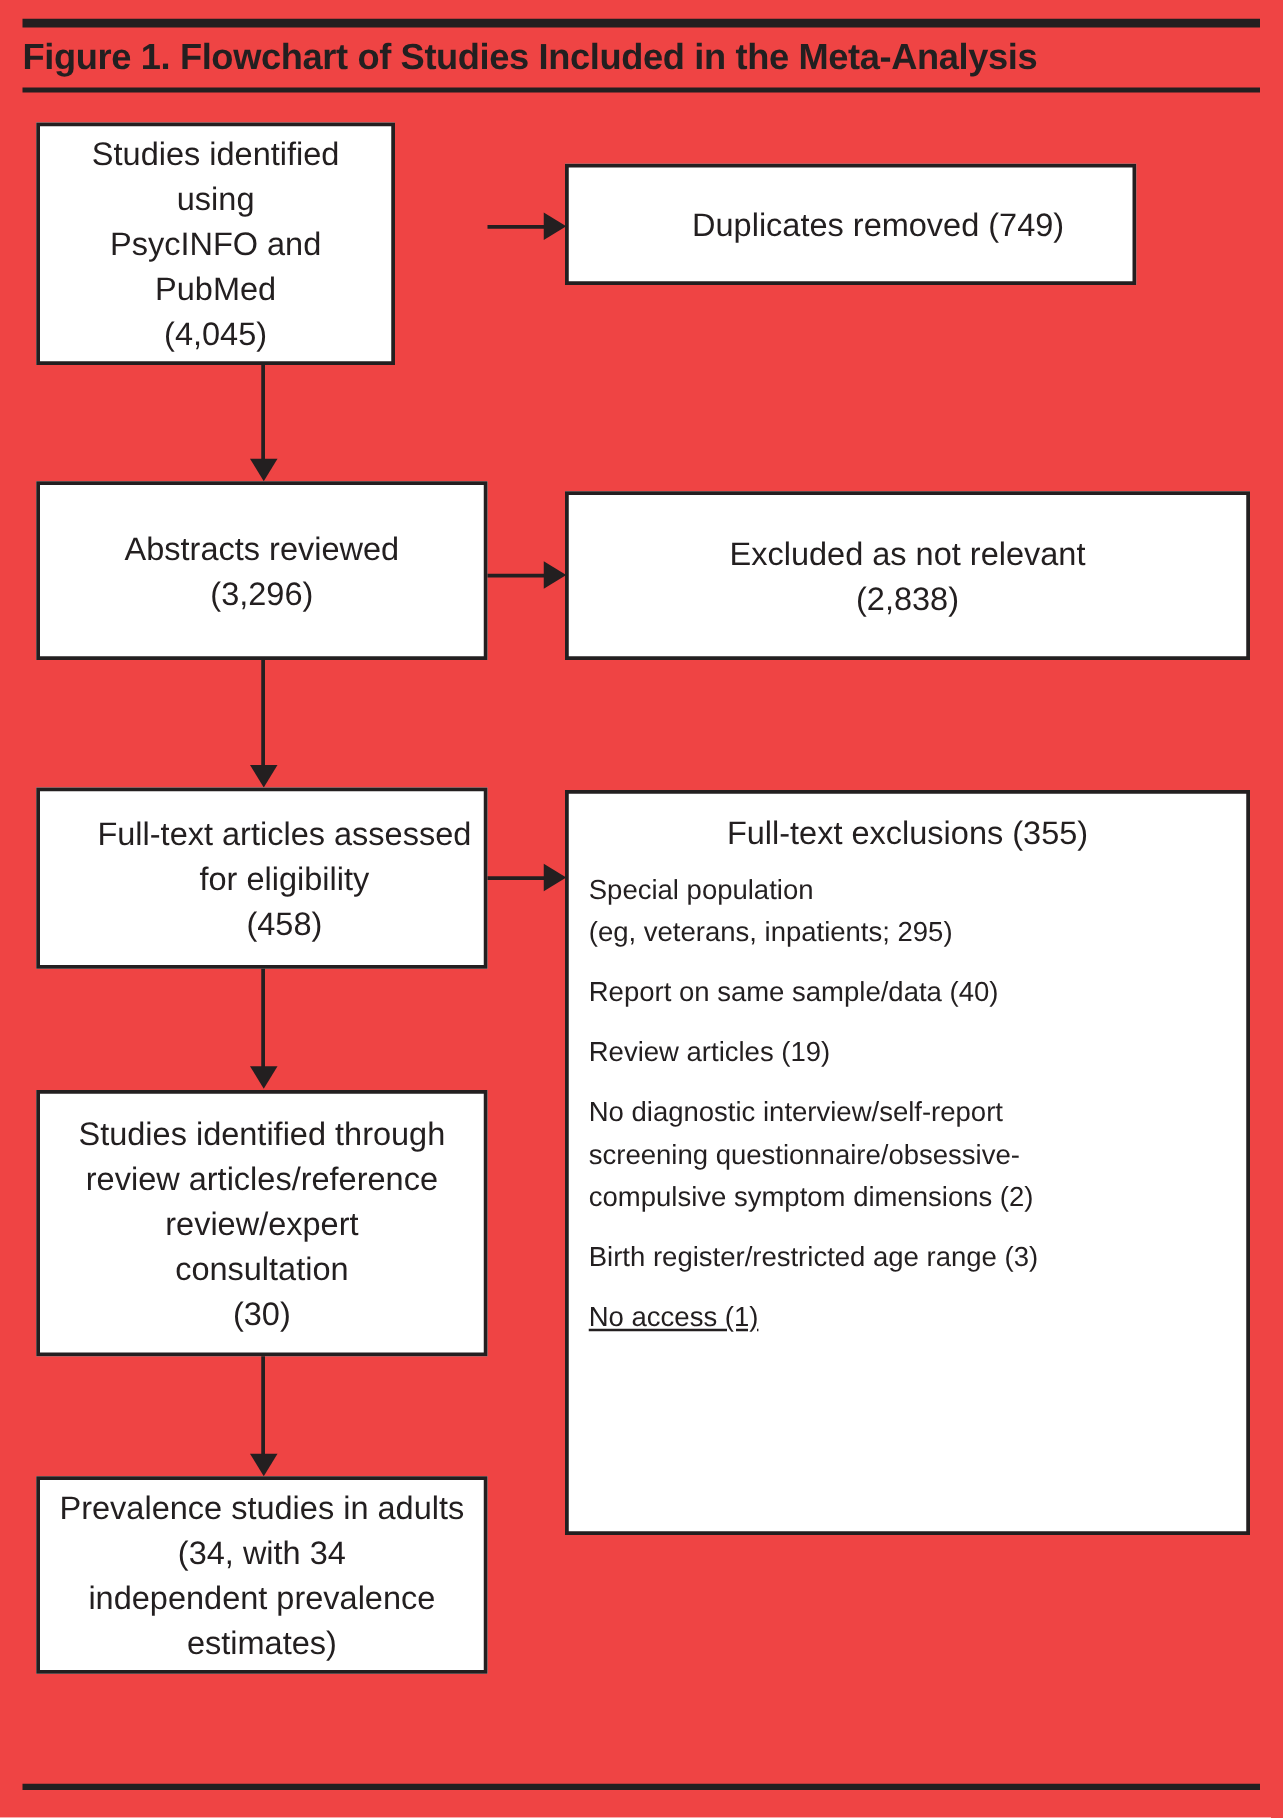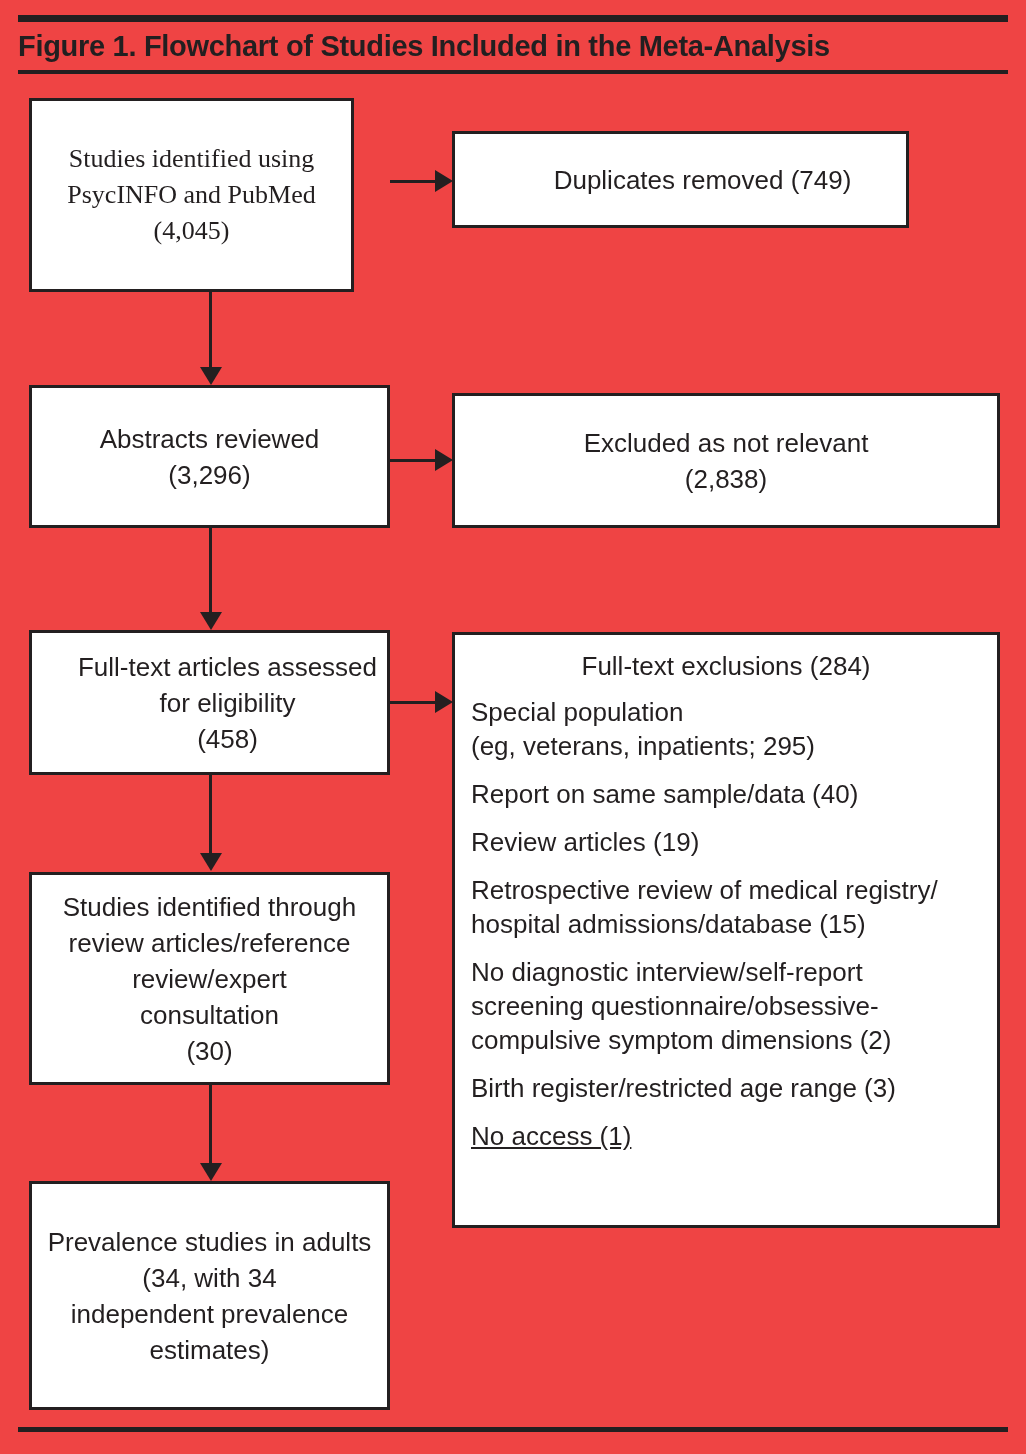--- a/index.html
+++ b/index.html
@@ -87,21 +87,21 @@
   }
   .panel-heading {
     text-align: center;
     font-size: 26px;
     line-height: 34px;
     color: #231f20;
     margin-bottom: 12px;
   }
   .panel-item {
     text-align: left;
-    font-size: 26px;
+    font-size: 22px;
     line-height: 34px;
     color: #231f20;
     margin-bottom: 14px;
     white-space: pre-line;
   }
   .panel-item:last-child { margin-bottom: 0; text-decoration: underline; }
 
   
   .v-line {
     position: absolute;
@@ -132,21 +132,21 @@
 </style>
 </head>
 <body>
 
 <div id="page">
 
   <div class="top-rule"></div>
   <div class="fig-title">Figure 1. Flowchart of Studies Included in the Meta-Analysis</div>
   <div class="title-rule"></div>
 
-  <div class="box" style="left:29px; top:98px; width:325px; height:194px;font-family:Liberation Serif, serif;">
+  <div class="box" style="left:29px; top:98px; width:287px; height:194px;">
     <div class="box-text">Studies identified using
 PsycINFO and PubMed
 (4,045)</div>
   </div>
 
   <div class="h-line" style="left:390px; top:180px; width:47px;"></div>
   <div class="arrow-right" style="left:435px; top:170px;"></div>
 
   <div class="box" style="left:452px; top:131px; width:457px; height:97px;padding-left:44px;">
     <div class="box-text">Duplicates removed (749)</div>
@@ -174,27 +174,25 @@
   <div class="box" style="left:29px; top:630px; width:361px; height:145px;padding-left:36px;">
     <div class="box-text">Full-text articles assessed
 for eligibility
 (458)</div>
   </div>
 
   <div class="h-line" style="left:390px; top:701px; width:47px;"></div>
   <div class="arrow-right" style="left:435px; top:691px;"></div>
 
   <div class="panel" style="left:452px; top:632px; width:548px; height:596px;">
-    <div class="panel-heading">Full-text exclusions (284)</div>
+    <div class="panel-heading">Full-text exclusions (355)</div>
     <div class="panel-item">Special population
 (eg, veterans, inpatients; 295)</div>
     <div class="panel-item">Report on same sample/data (40)</div>
     <div class="panel-item">Review articles (19)</div>
-    <div class="panel-item">Retrospective review of medical registry/
-hospital admissions/database (15)</div>
     <div class="panel-item">No diagnostic interview/self-report
 screening questionnaire/obsessive-
 compulsive symptom dimensions (2)</div>
     <div class="panel-item">Birth register/restricted age range (3)</div>
     <div class="panel-item">No access (1)</div>
   </div>
 
   <div class="v-line" style="left:209px; top:775px; height:80px;"></div>
   <div class="arrow-down" style="left:200px; top:853px;"></div>
 
@@ -202,21 +200,21 @@
     <div class="box-text">Studies identified through
 review articles/reference
 review/expert
 consultation
 (30)</div>
   </div>
 
   <div class="v-line" style="left:209px; top:1085px; height:80px;"></div>
   <div class="arrow-down" style="left:200px; top:1163px;"></div>
 
-  <div class="box" style="left:29px; top:1181px; width:361px; height:229px;">
+  <div class="box" style="left:29px; top:1181px; width:361px; height:158px;">
     <div class="box-text">Prevalence studies in adults
 (34, with 34
 independent prevalence
 estimates)</div>
   </div>
 
   <div class="bottom-rule"></div>
 
 </div>
 

